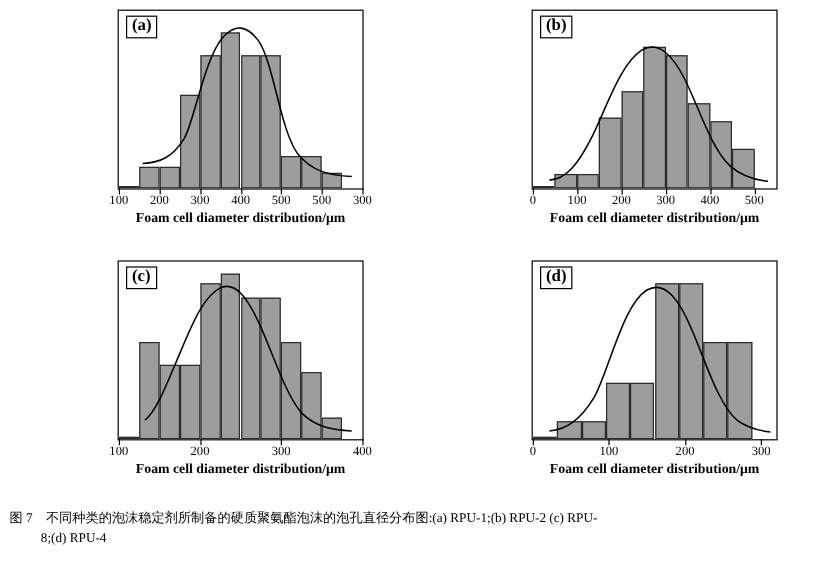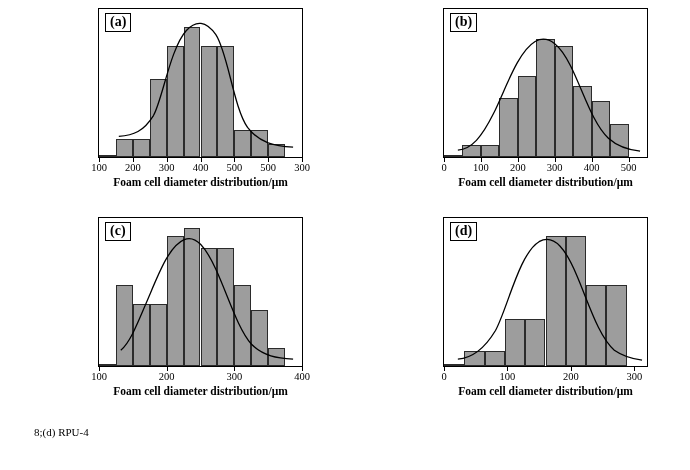--- a/index.html
+++ b/index.html
@@ -238,14 +238,15 @@
         <div class="ticklabel" style="left:62.5%;">200</div>
         <div class="ticklabel" style="left:93.75%;">300</div>
       </div>
     </div>
     <div class="xaxis-title">Foam cell diameter distribution/μm</div>
   </div>
 
 </div>
 
 <div class="caption">
+  <span>图 7　不同种类的泡沫稳定剂所制备的硬质聚氨酯泡沫的泡孔直径分布图:(a) RPU-1;(b) RPU-2  (c) RPU-</span>
   <span class="cap-indent">8;(d) RPU-4</span>
 </div>
 
 </body></html>

